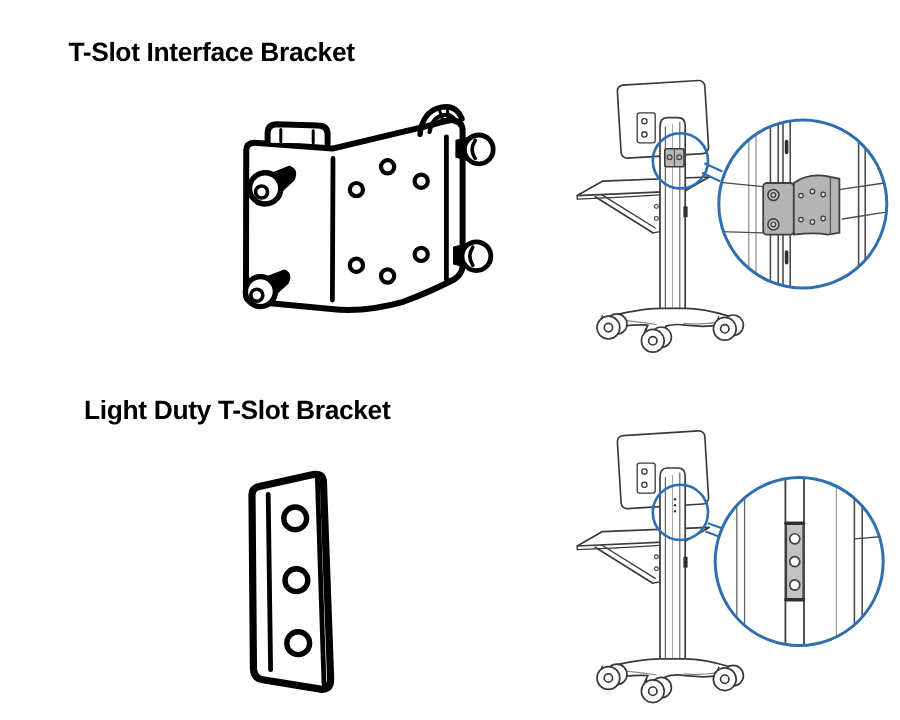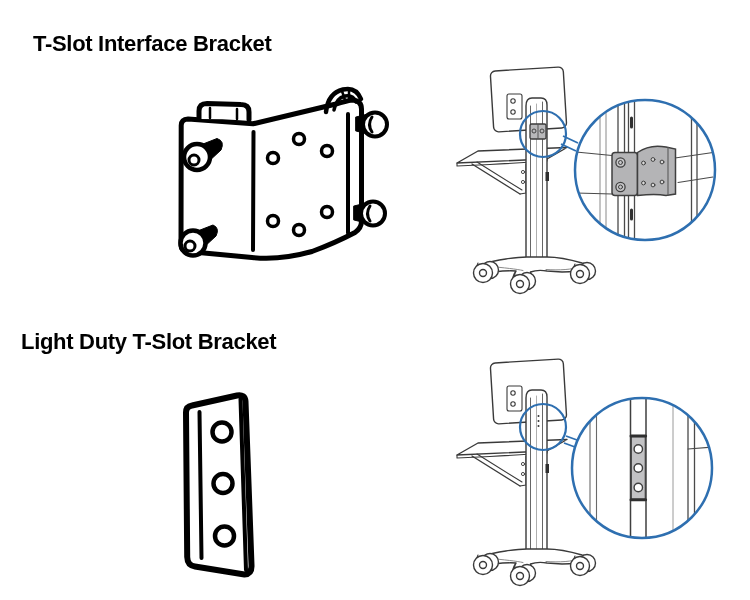--- a/index.html
+++ b/index.html
@@ -1,25 +1,25 @@
 <!DOCTYPE html>
 <html><head>
 <meta charset="utf-8">
 <style>
   html,body{margin:0;padding:0;background:#fff;}
   .page{
     position:relative;width:722px;height:600px;background:#ffffff;
-    overflow:hidden;font-family:"Liberation Sans",sans-serif;
+    overflow:hidden;font-family:"Liberation Sans",sans-serif;margin-left:24px;
   }
   .section-title{
     position:absolute;margin:0;font-size:22px;font-weight:700;color:#000;
     letter-spacing:-0.3px;white-space:nowrap;
   }
   #title-1{left:33px;top:31px;}
-  #title-2{left:21px;top:329px;}
+  #title-2{left:46px;top:329px;}
   .abs{position:absolute;}
 </style>
 </head>
 <body>
 
 <div class="page">
 
   <svg width="0" height="0" class="abs" aria-hidden="true">
     <defs>
       <g id="cartBase" fill="none" stroke="#3a3a3a" stroke-width="1.4" stroke-linejoin="round" stroke-linecap="round">

